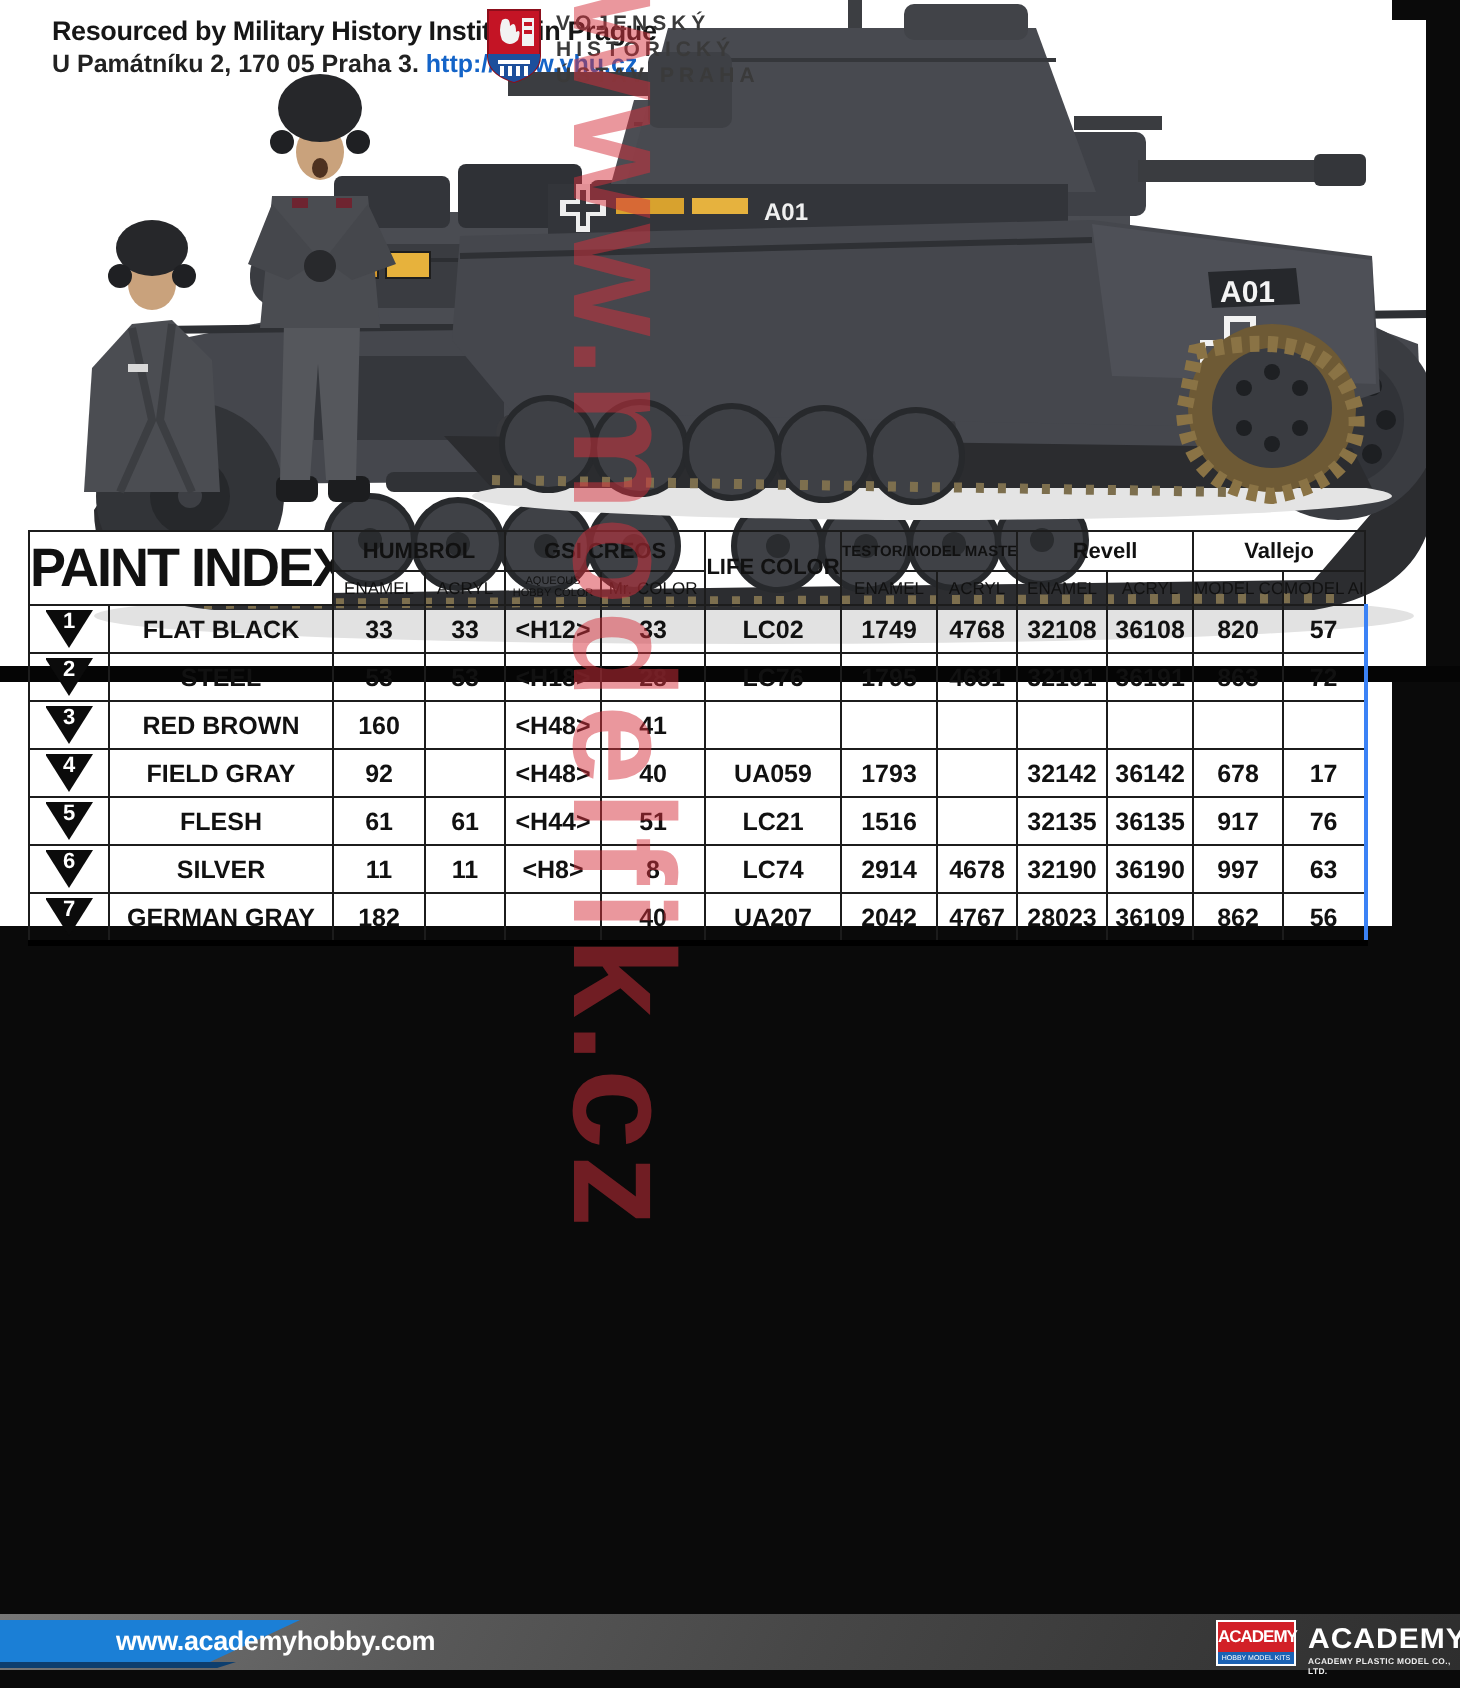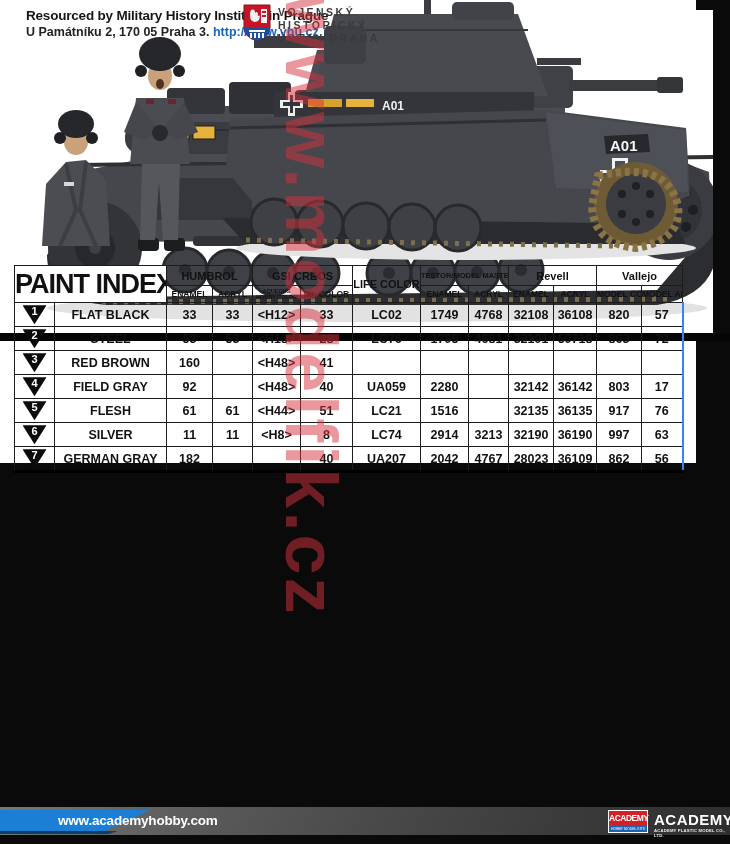--- a/index.html
+++ b/index.html
@@ -28,21 +28,21 @@
 
   
   .pi-wrap{position:relative;padding-top:1px;}
   table.pi{border-collapse:collapse;table-layout:fixed;width:668px;margin-left:14px;margin-top:2px;}
   table.pi th,table.pi td{border:1px solid #1c1c1c;padding:0;text-align:center;color:#111;
       overflow:hidden;white-space:nowrap;}
   th.title{border:none;border-bottom:3px solid #000;font-size:27px;font-weight:bold;
       letter-spacing:-1px;text-align:left;padding-left:8px;background:#fff;}
   th.vendor{font-size:11px;font-weight:bold;height:19px;}
   th.vendor.small{font-size:7.5px;}
-  th.sub{font-size:8.5px;font-weight:bold;height:16px;border-bottom:3px solid #000;}
+  th.sub{font-size:8.5px;font-weight:normal;height:16px;border-bottom:3px solid #000;}
   th.sub.tiny{font-size:5.5px;line-height:6px;white-space:normal;}
   td.c-num{border-left:3px solid #000;height:23px;}
   td.c-name{text-align:left;padding-left:8px;font-size:12.5px;font-weight:bold;}
   td.c-val{font-size:12.5px;font-weight:bold;}
   table.pi tr td:last-child{border-right:2px solid #3b82f6;}
   table.pi tbody tr:last-child td{border-bottom:3px solid #000;}
   .tri{position:relative;display:inline-block;width:24px;height:19px;background:#0b0b0b;
        clip-path:polygon(0 0,100% 0,50% 100%);vertical-align:middle;}
   .tri span{position:absolute;left:0;top:0;width:100%;text-align:center;color:#fff;
        font-size:11px;font-weight:bold;line-height:13px;}
@@ -343,21 +343,21 @@
               <td class="c-num"><div class="tri"><span>2</span></div></td>
               <td class="c-name">STEEL</td>
               <td class="c-val">53</td>
               <td class="c-val">53</td>
               <td class="c-val">&lt;H18&gt;</td>
               <td class="c-val">28</td>
               <td class="c-val">LC76</td>
               <td class="c-val">1795</td>
               <td class="c-val">4681</td>
               <td class="c-val">32191</td>
-              <td class="c-val">50718</td>
+              <td class="c-val">36191</td>
               <td class="c-val">863</td>
               <td class="c-val">72</td>
             </tr>
             <tr>
               <td class="c-num"><div class="tri"><span>3</span></div></td>
               <td class="c-name">RED BROWN</td>
               <td class="c-val">160</td>
               <td class="c-val"></td>
               <td class="c-val">&lt;H48&gt;</td>
               <td class="c-val">41</td>
@@ -370,25 +370,25 @@
               <td class="c-val"></td>
             </tr>
             <tr>
               <td class="c-num"><div class="tri"><span>4</span></div></td>
               <td class="c-name">FIELD GRAY</td>
               <td class="c-val">92</td>
               <td class="c-val"></td>
               <td class="c-val">&lt;H48&gt;</td>
               <td class="c-val">40</td>
               <td class="c-val">UA059</td>
-              <td class="c-val">2280</td>
+              <td class="c-val">1793</td>
               <td class="c-val"></td>
               <td class="c-val">32142</td>
               <td class="c-val">36142</td>
-              <td class="c-val">803</td>
+              <td class="c-val">678</td>
               <td class="c-val">17</td>
             </tr>
             <tr>
               <td class="c-num"><div class="tri"><span>5</span></div></td>
               <td class="c-name">FLESH</td>
               <td class="c-val">61</td>
               <td class="c-val">61</td>
               <td class="c-val">&lt;H44&gt;</td>
               <td class="c-val">51</td>
               <td class="c-val">LC21</td>
@@ -401,21 +401,21 @@
             </tr>
             <tr>
               <td class="c-num"><div class="tri"><span>6</span></div></td>
               <td class="c-name">SILVER</td>
               <td class="c-val">11</td>
               <td class="c-val">11</td>
               <td class="c-val">&lt;H8&gt;</td>
               <td class="c-val">8</td>
               <td class="c-val">LC74</td>
               <td class="c-val">2914</td>
-              <td class="c-val">3213</td>
+              <td class="c-val">4678</td>
               <td class="c-val">32190</td>
               <td class="c-val">36190</td>
               <td class="c-val">997</td>
               <td class="c-val">63</td>
             </tr>
             <tr>
               <td class="c-num"><div class="tri"><span>7</span></div></td>
               <td class="c-name">GERMAN GRAY</td>
               <td class="c-val">182</td>
               <td class="c-val"></td>

